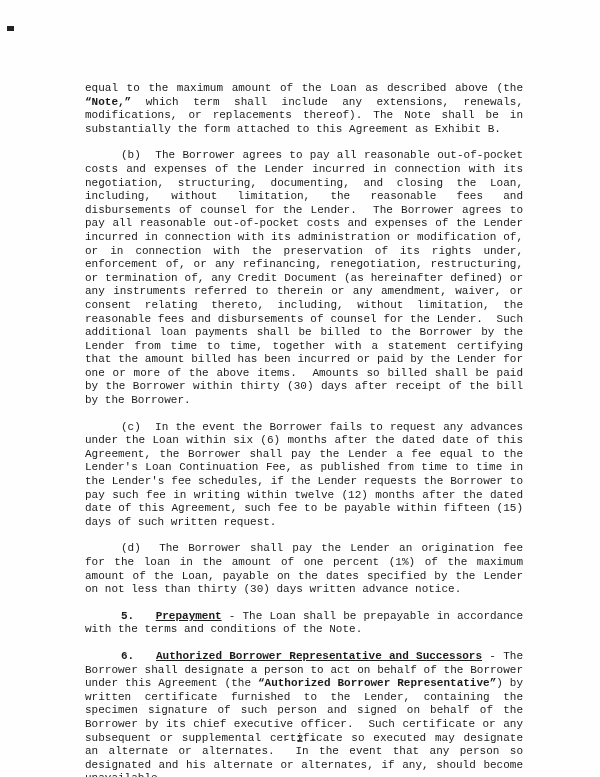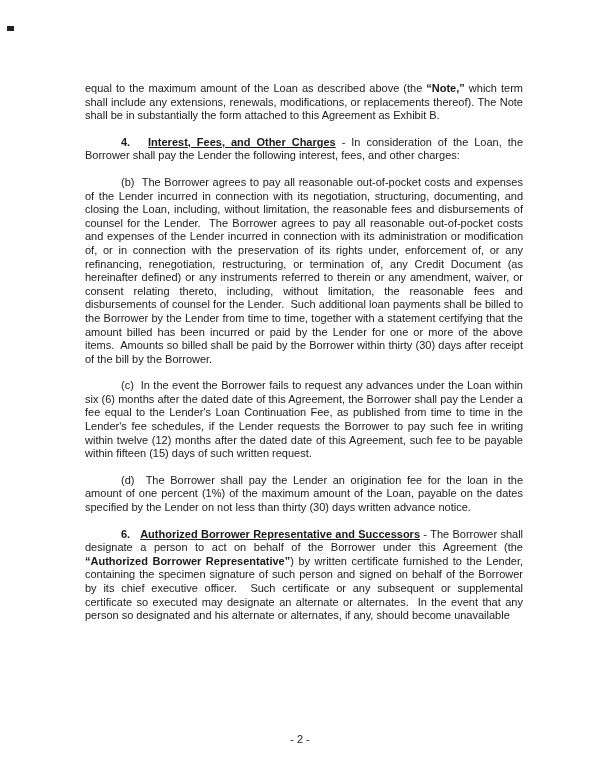--- a/index.html
+++ b/index.html
@@ -7,21 +7,21 @@
     padding: 0;
     background: #e9e9e9;
   }
   .page {
     position: relative;
     width: 600px;
     height: 777px;
     margin: 0 auto;
     background: #fefefe;
     overflow: hidden;
-    font-family: Liberation Sans, sans-serif;
+    font-family: Liberation Mono, monospace;
     color: #1a1a1a;
   }
   .scan-artifact {
     position: absolute;
     left: 7px;
     top: 26px;
     width: 7px;
     height: 5px;
     background: #222;
   }
@@ -52,20 +52,20 @@
     color: #1a1a1a;
   }
 </style>
 </head>
 <body>
 
 <div class="page">
   <div class="scan-artifact"></div>
   <div class="content">
       <p class="para"><span>equal to the maximum amount of the Loan as described above (the </span><span class="b">“Note,”</span><span> which term shall include any extensions, renewals, modifications, or replacements thereof). The Note shall be in substantially the form attached to this Agreement as Exhibit B.</span></p>
-      <p class="para indent"><span class="b">4.&nbsp;&nbsp;&nbsp;</span><span class="b u">Interest, Fees, and Other Charges</span><span> - In consideration of the Loan, the Borrower shall pay the Lender the following interest, fees, and other charges:</span></p>
       <p class="para indent"><span>(b)&nbsp;&nbsp;The Borrower agrees to pay all reasonable out-of-pocket costs and expenses of the Lender incurred in connection with its negotiation, structuring, documenting, and closing the Loan, including, without limitation, the reasonable fees and disbursements of counsel for the Lender.&nbsp; The Borrower agrees to pay all reasonable out-of-pocket costs and expenses of the Lender incurred in connection with its administration or modification of, or in connection with the preservation of its rights under, enforcement of, or any refinancing, renegotiation, restructuring, or termination of, any Credit Document (as hereinafter defined) or any instruments referred to therein or any amendment, waiver, or consent relating thereto, including, without limitation, the reasonable fees and disbursements of counsel for the Lender.&nbsp; Such additional loan payments shall be billed to the Borrower by the Lender from time to time, together with a statement certifying that the amount billed has been incurred or paid by the Lender for one or more of the above items.&nbsp; Amounts so billed shall be paid by the Borrower within thirty (30) days after receipt of the bill by the Borrower.</span></p>
       <p class="para indent"><span>(c)&nbsp;&nbsp;In the event the Borrower fails to request any advances under the Loan within six (6) months after the dated date of this Agreement, the Borrower shall pay the Lender a fee equal to the Lender's Loan Continuation Fee, as published from time to time in the Lender's fee schedules, if the Lender requests the Borrower to pay such fee in writing within twelve (12) months after the dated date of this Agreement, such fee to be payable within fifteen (15) days of such written request.</span></p>
       <p class="para indent"><span>(d)&nbsp;&nbsp;The Borrower shall pay the Lender an origination fee for the loan in the amount of one percent (1%) of the maximum amount of the Loan, payable on the dates specified by the Lender on not less than thirty (30) days written advance notice.</span></p>
+      <p class="para indent"><span class="b">5.&nbsp;&nbsp;&nbsp;</span><span class="b u">Prepayment</span><span> - The Loan shall be prepayable in accordance with the terms and conditions of the Note.</span></p>
       <p class="para indent"><span class="b">6.&nbsp;&nbsp;&nbsp;</span><span class="b u">Authorized Borrower Representative and Successors</span><span> - The Borrower shall designate a person to act on behalf of the Borrower under this Agreement (the </span><span class="b">“Authorized Borrower Representative”</span><span>) by written certificate furnished to the Lender, containing the specimen signature of such person and signed on behalf of the Borrower by its chief executive officer.&nbsp; Such certificate or any subsequent or supplemental certificate so executed may designate an alternate or alternates.&nbsp; In the event that any person so designated and his alternate or alternates, if any, should become unavailable</span></p>
     </div>
   <div class="footer">- 2 -</div>
 </div>
 
 </body></html>

